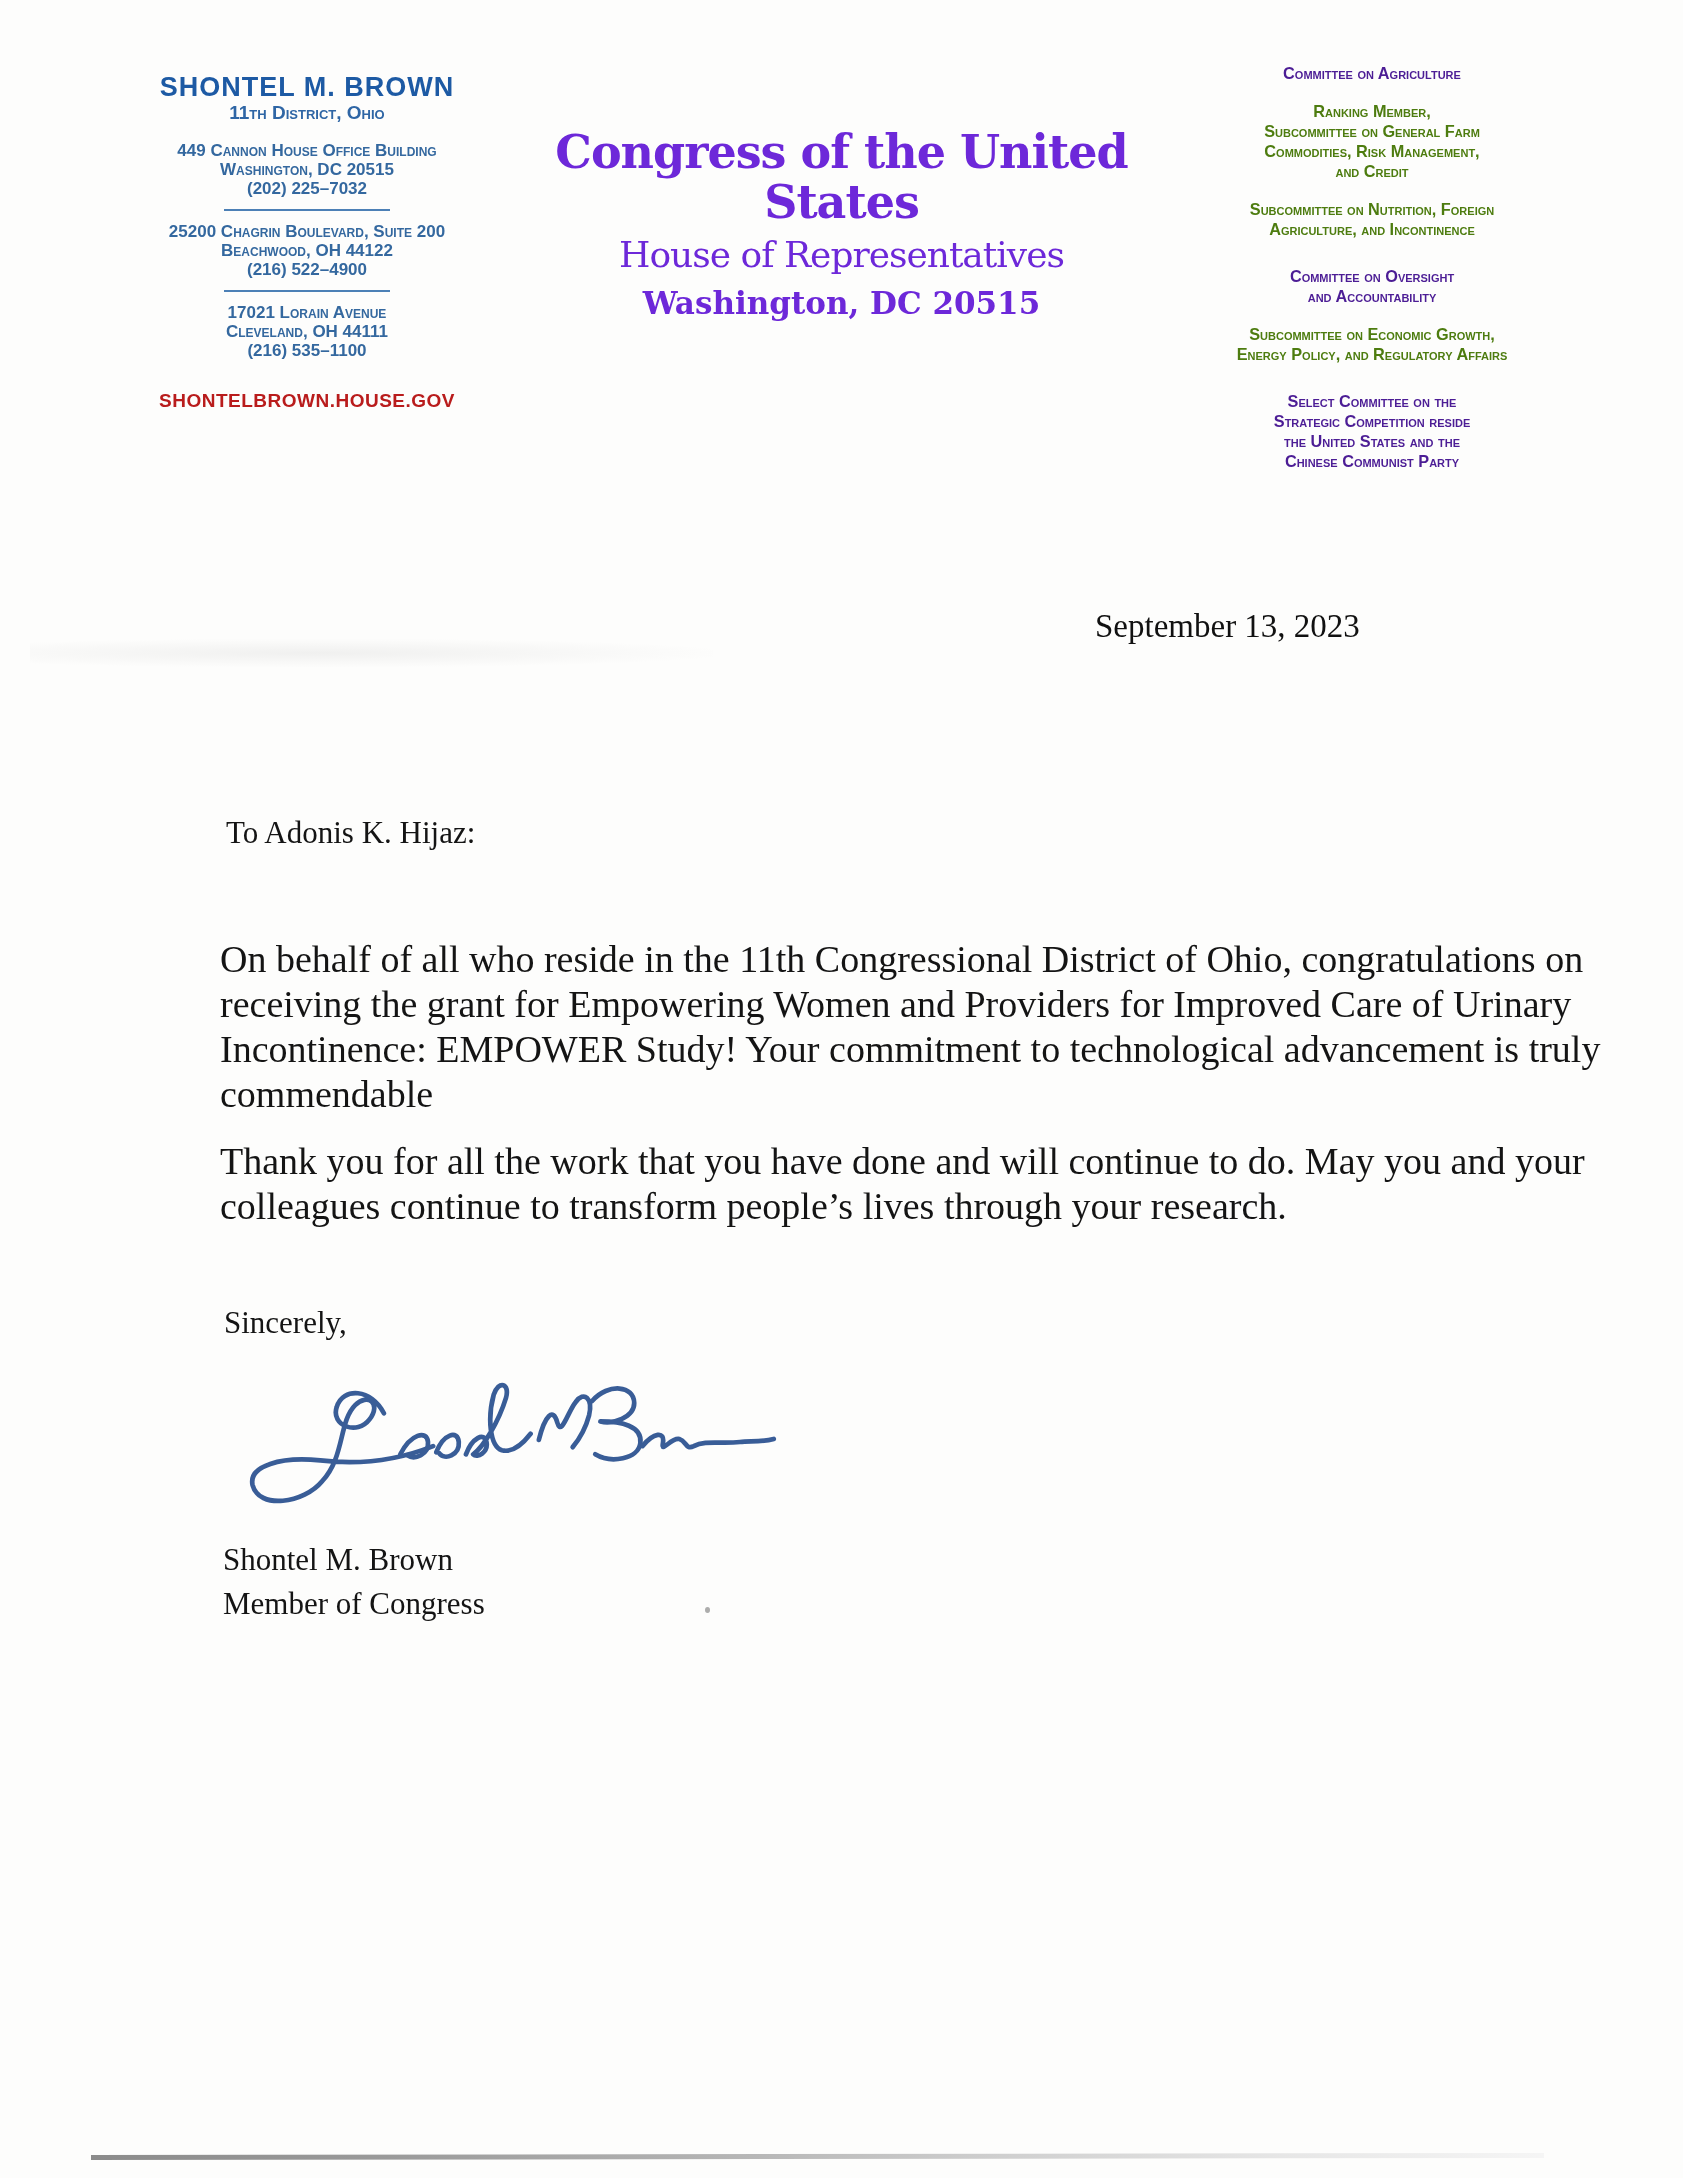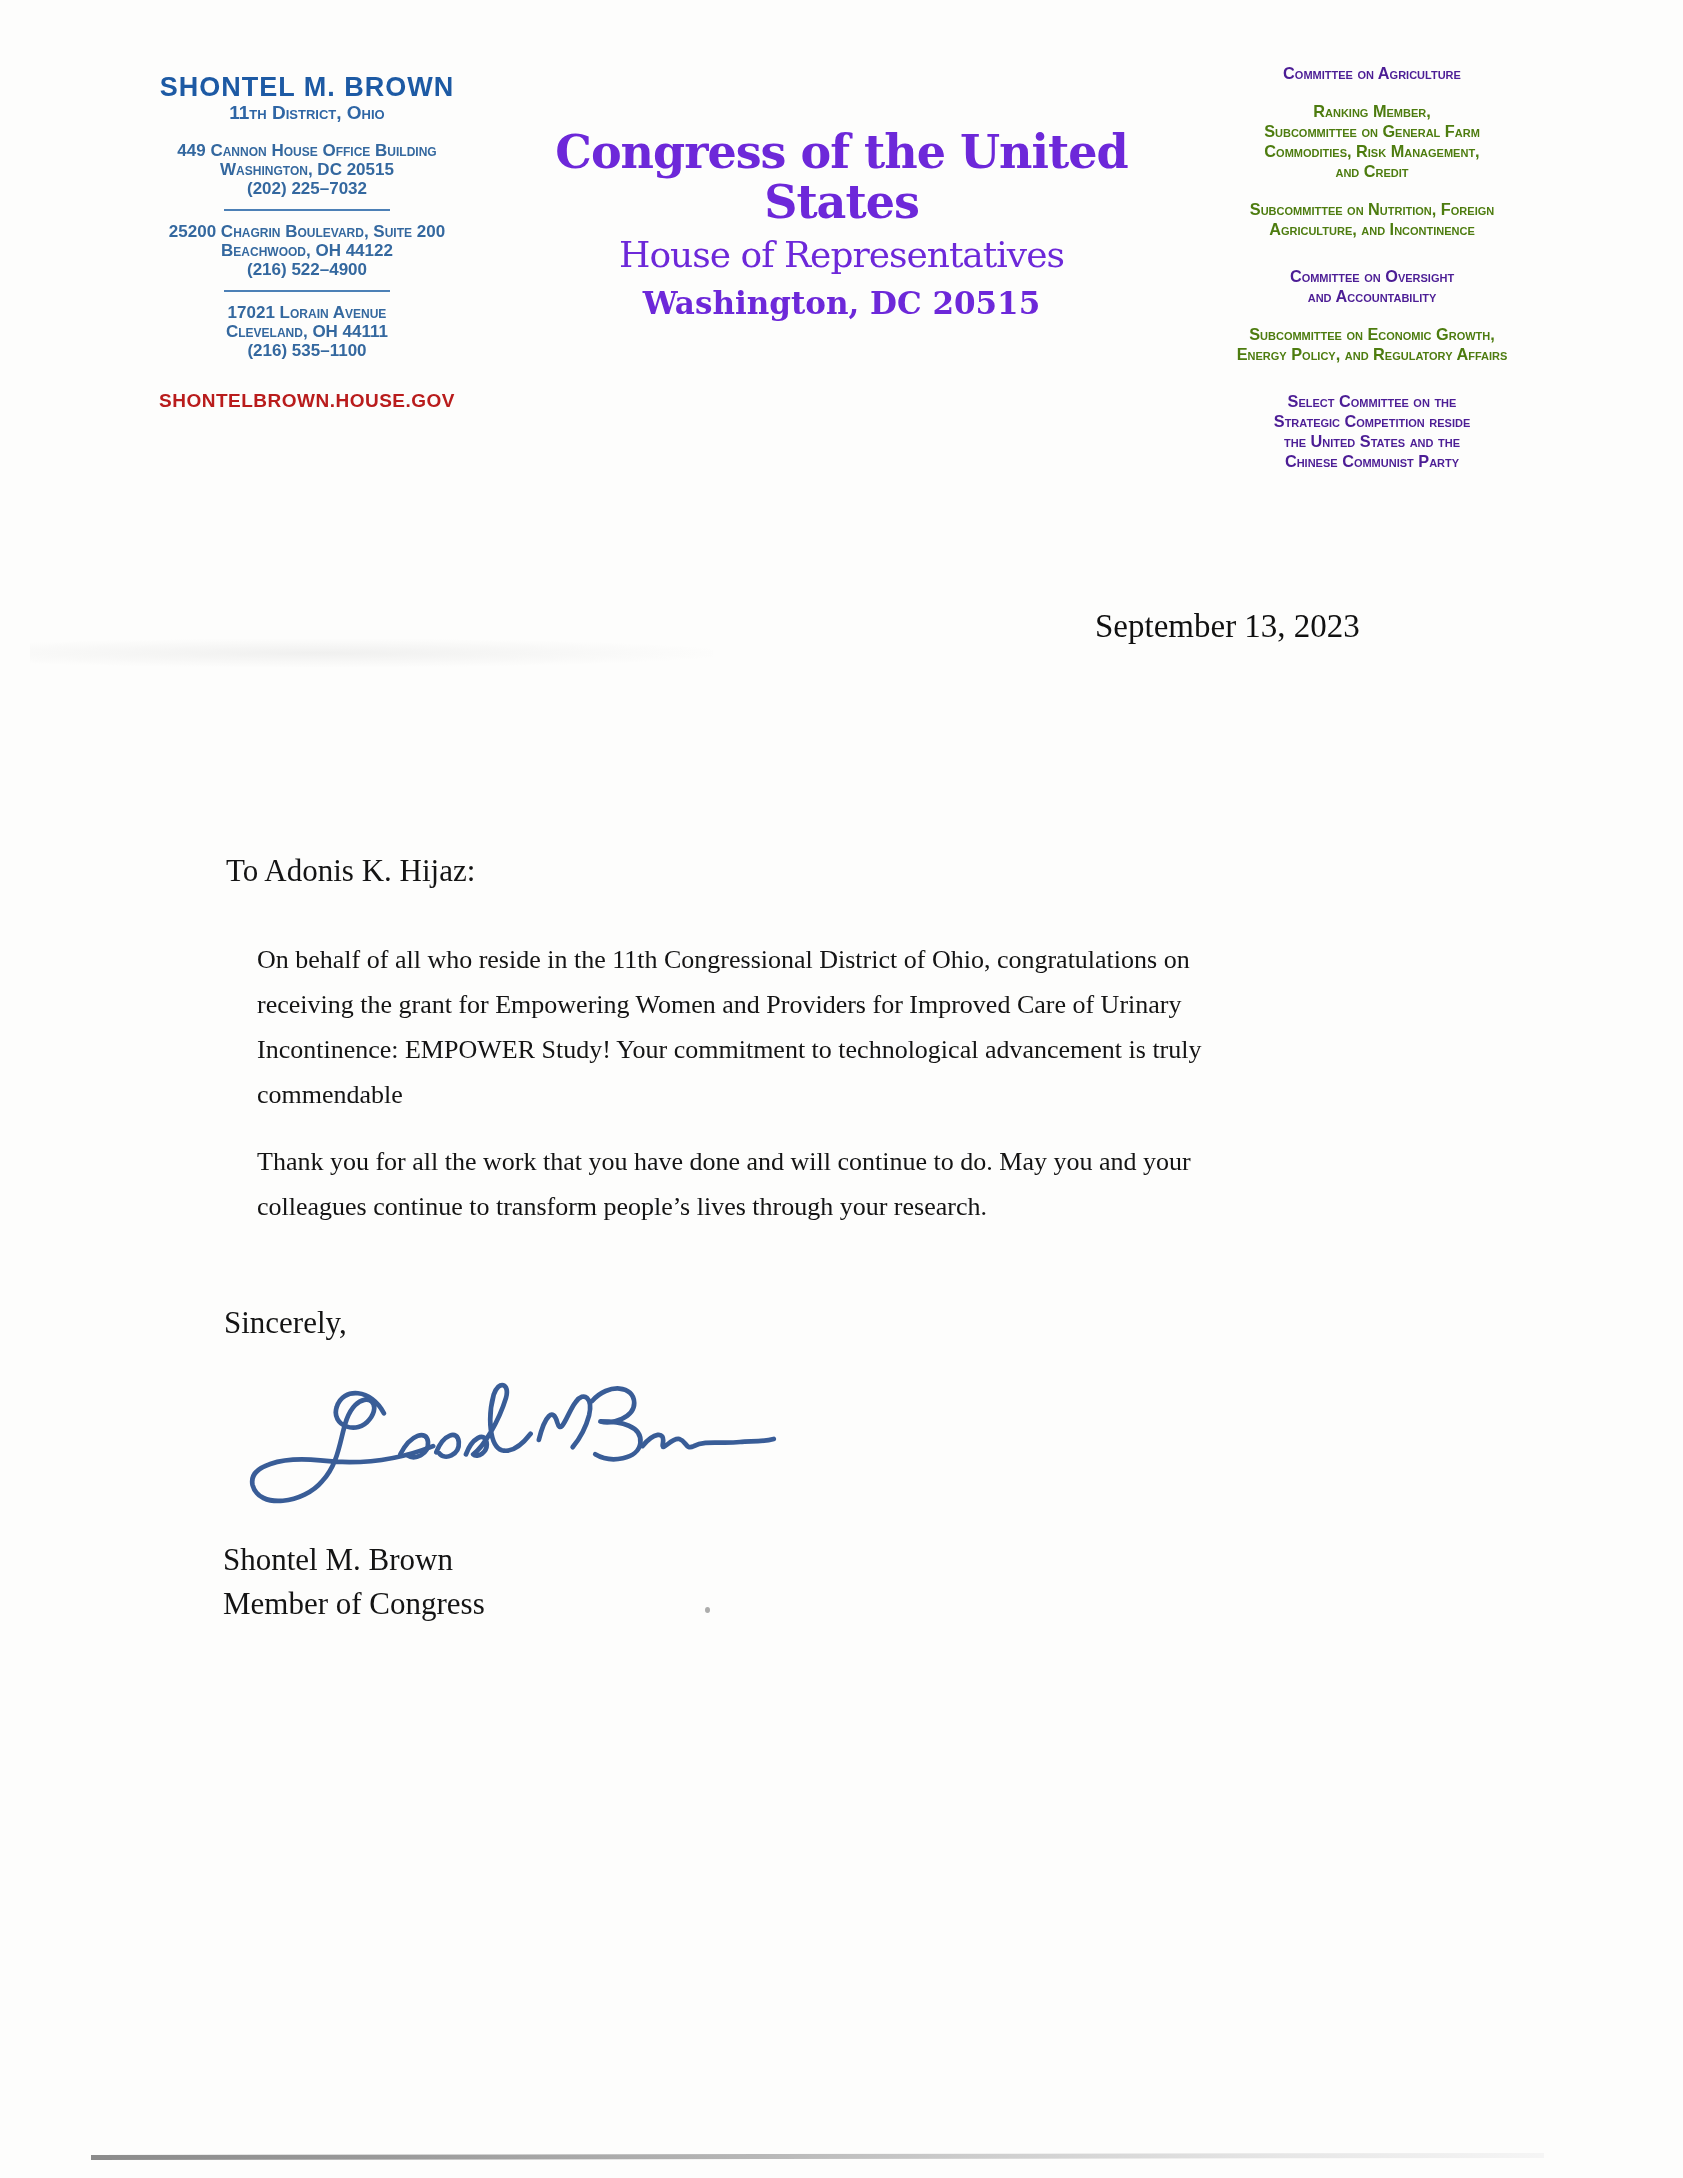--- a/index.html
+++ b/index.html
@@ -60,25 +60,25 @@
     font-size:16.3px;font-weight:bold;font-variant:small-caps;
     line-height:20px;color:#4d7c0f;
   }
   .cblock.hdr .ln{color:#4c1d95;}
   
   .date{
     position:absolute;left:1095px;top:579px;
     font-size:33px;line-height:38px;color:#111;margin-top:28px;
   }
   .salutation{
-    position:absolute;left:226px;top:851px;
+    position:absolute;left:226px;top:813px;
     font-size:31px;line-height:40px;
   }
   .para{position:absolute;left:220px;width:1208px;}
-  .para .bln{font-size:26px;line-height:45px;white-space:nowrap;margin-left:37px;}
+  .para .bln{font-size:38px;line-height:45px;white-space:nowrap;}
   .p1{top:937px;}
   .p2{top:1139px;}
   .closing{
     position:absolute;left:224px;top:1303px;
     font-size:31px;line-height:40px;
   }
   .signature{
     position:absolute;left:230px;top:1358px;width:554px;height:168px;
   }
   .sig-block{

